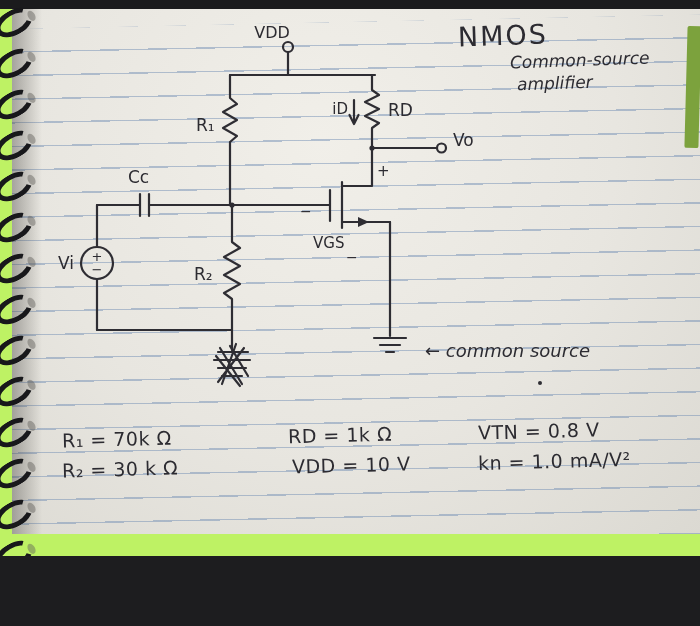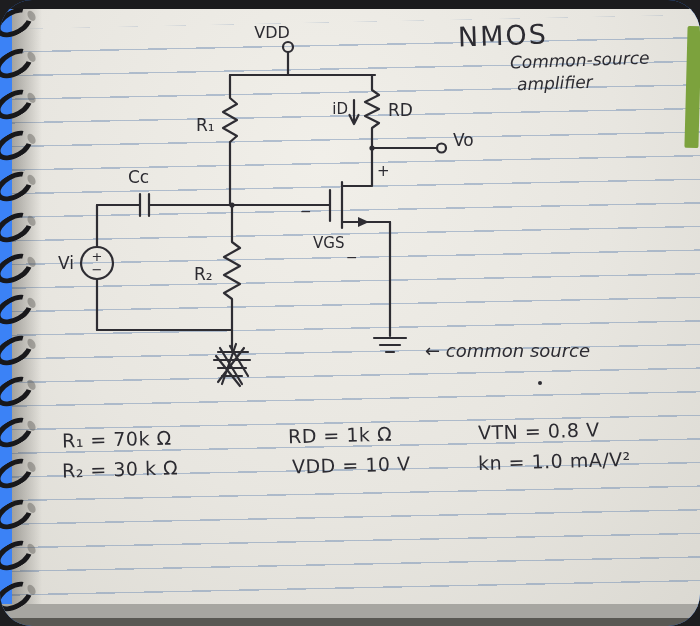--- a/index.html
+++ b/index.html
@@ -1,19 +1,19 @@
 <!DOCTYPE html>
 <html><head>
 <meta charset="utf-8">
 <style>
   * { box-sizing: border-box; margin: 0; padding: 0; }
   html, body { width: 700px; height: 626px; }
   body { font-family: "DejaVu Sans", sans-serif; background: #1d1d1f; }
 
-  .photo { position: relative; width: 700px; height: 626px; overflow: hidden; background: #3b82f6; border-radius: 32px; }
+  .photo { position: relative; width: 700px; height: 556px; overflow: hidden; background: #bef264; }
 
   .paper {
     position: absolute; left: 12px; top: 8px; right: 0; bottom: 22px;
     background: radial-gradient(ellipse at 45% 25%, #f1efe9 0%, #e8e6e0 55%, #dbd9d2 100%);
     overflow: hidden;
   }
   .lines {
     position: absolute; left: -40px; right: -40px; top: 14px; height: 600px;
     background: repeating-linear-gradient(to bottom,
       transparent 0px, transparent 22.2px,

